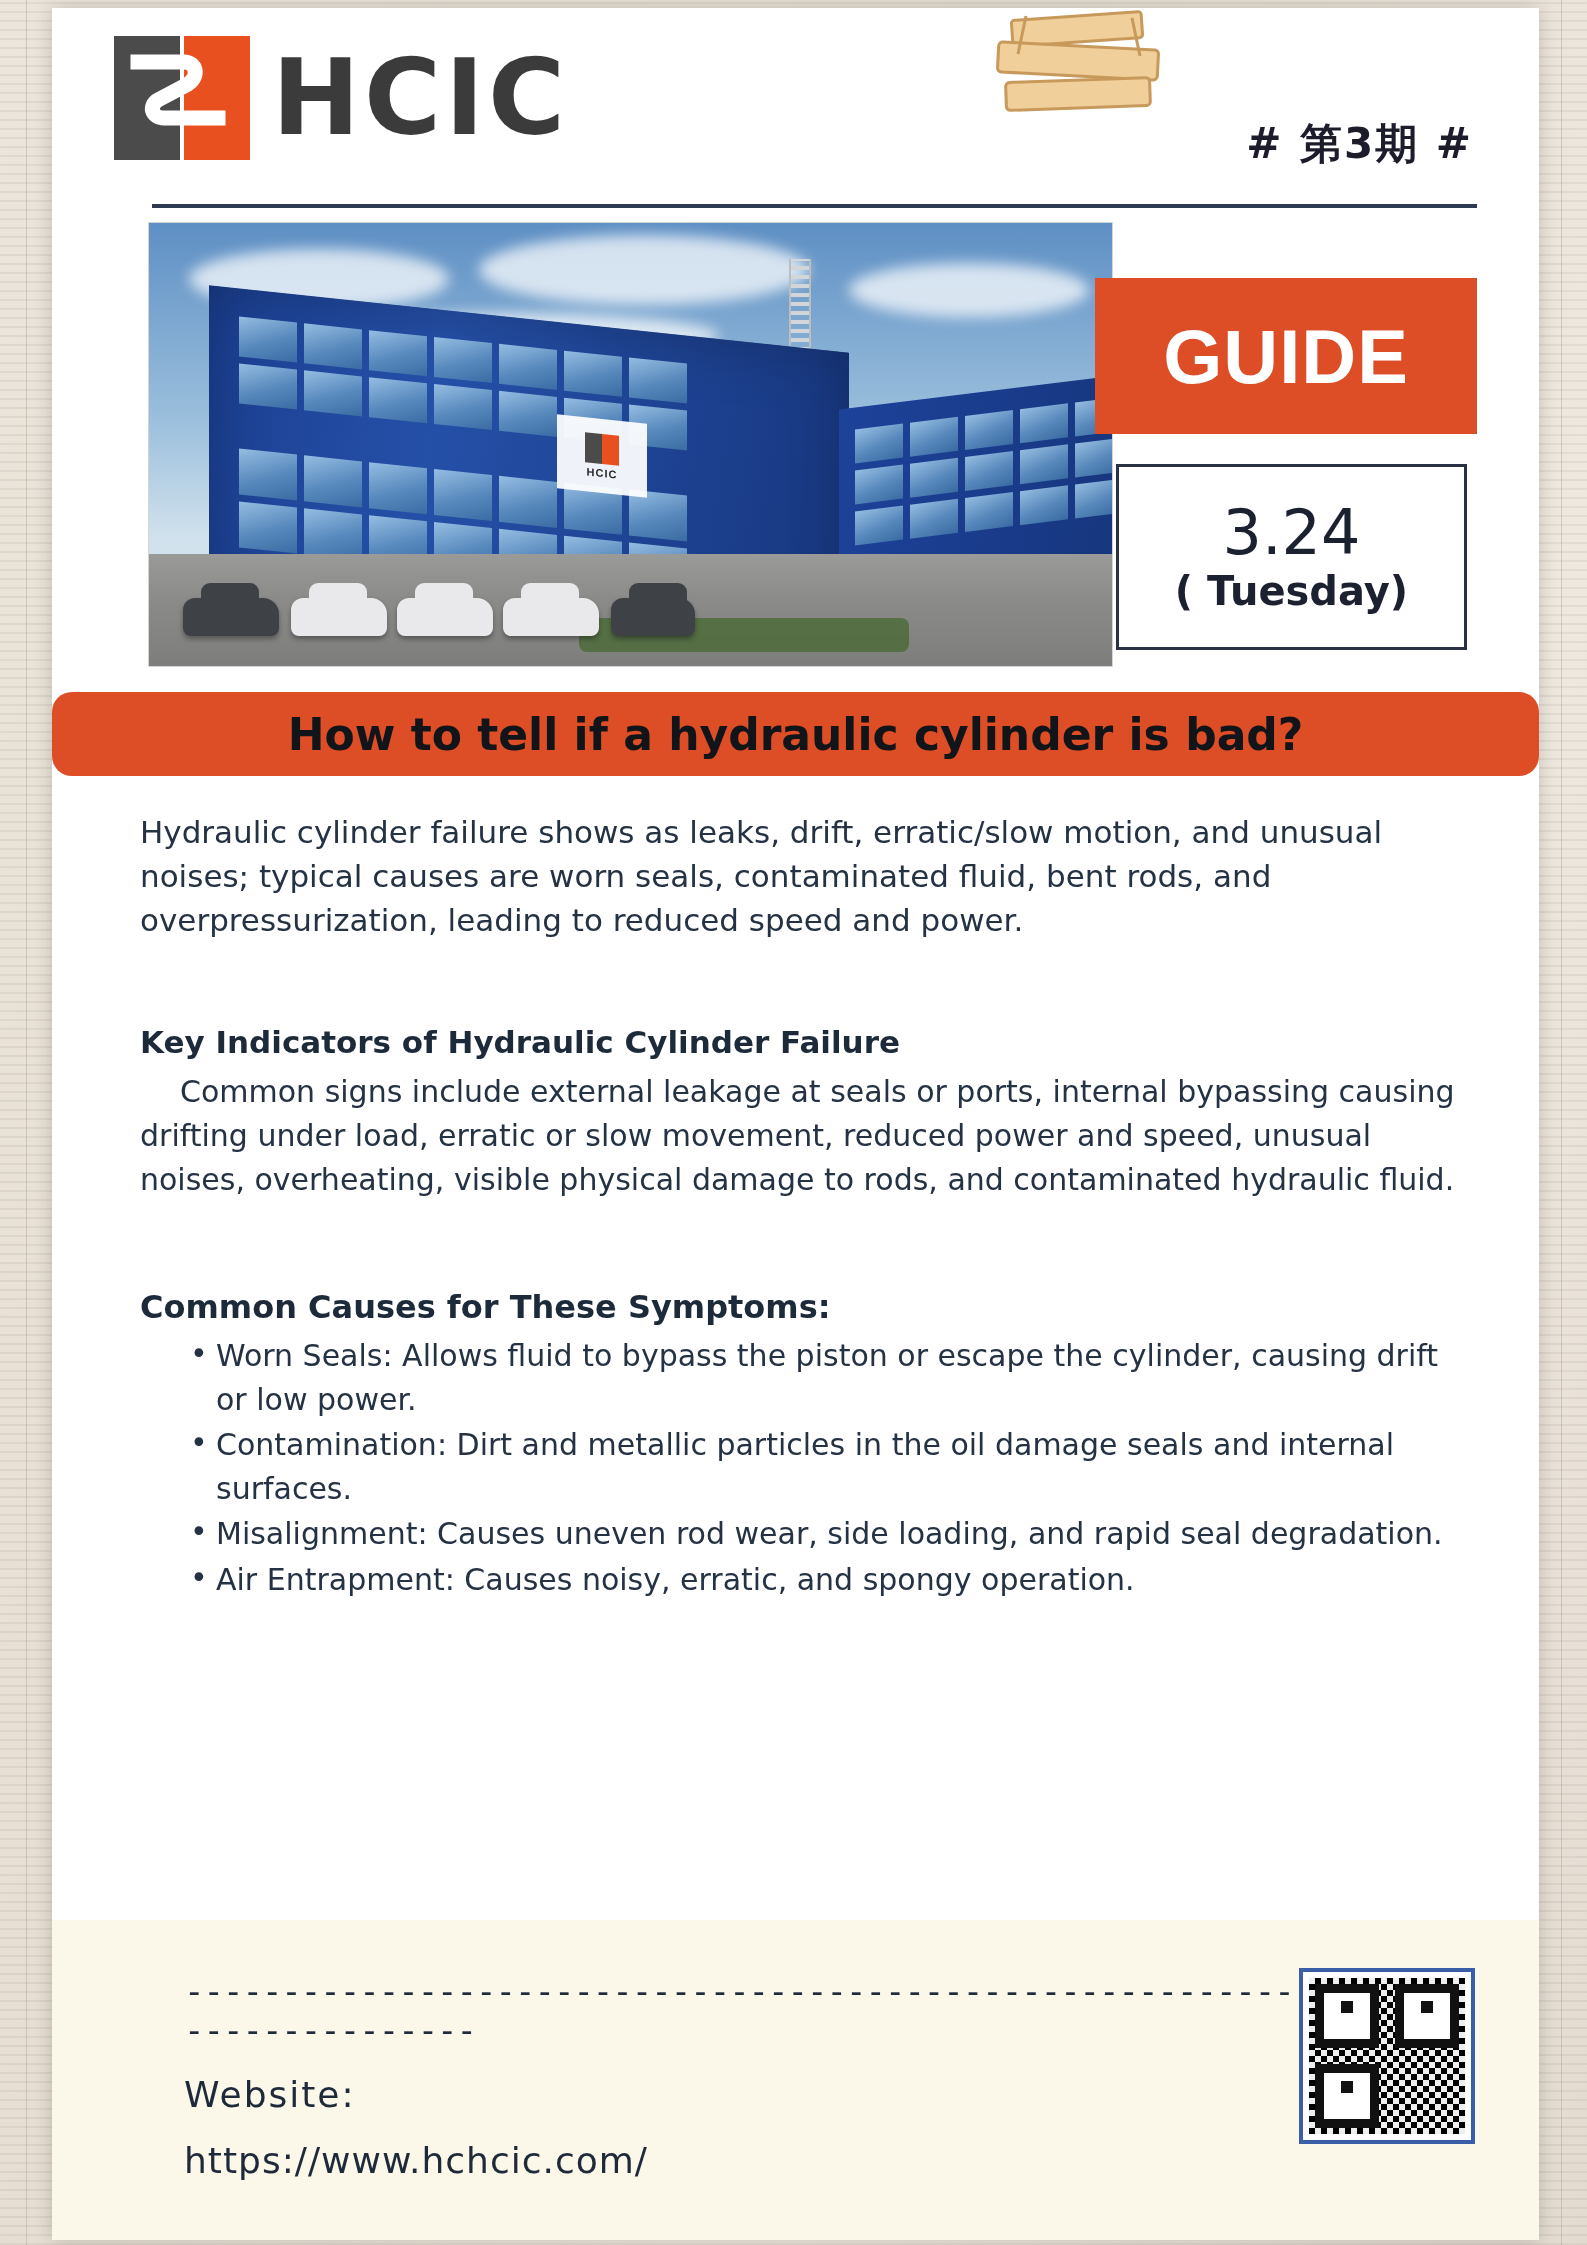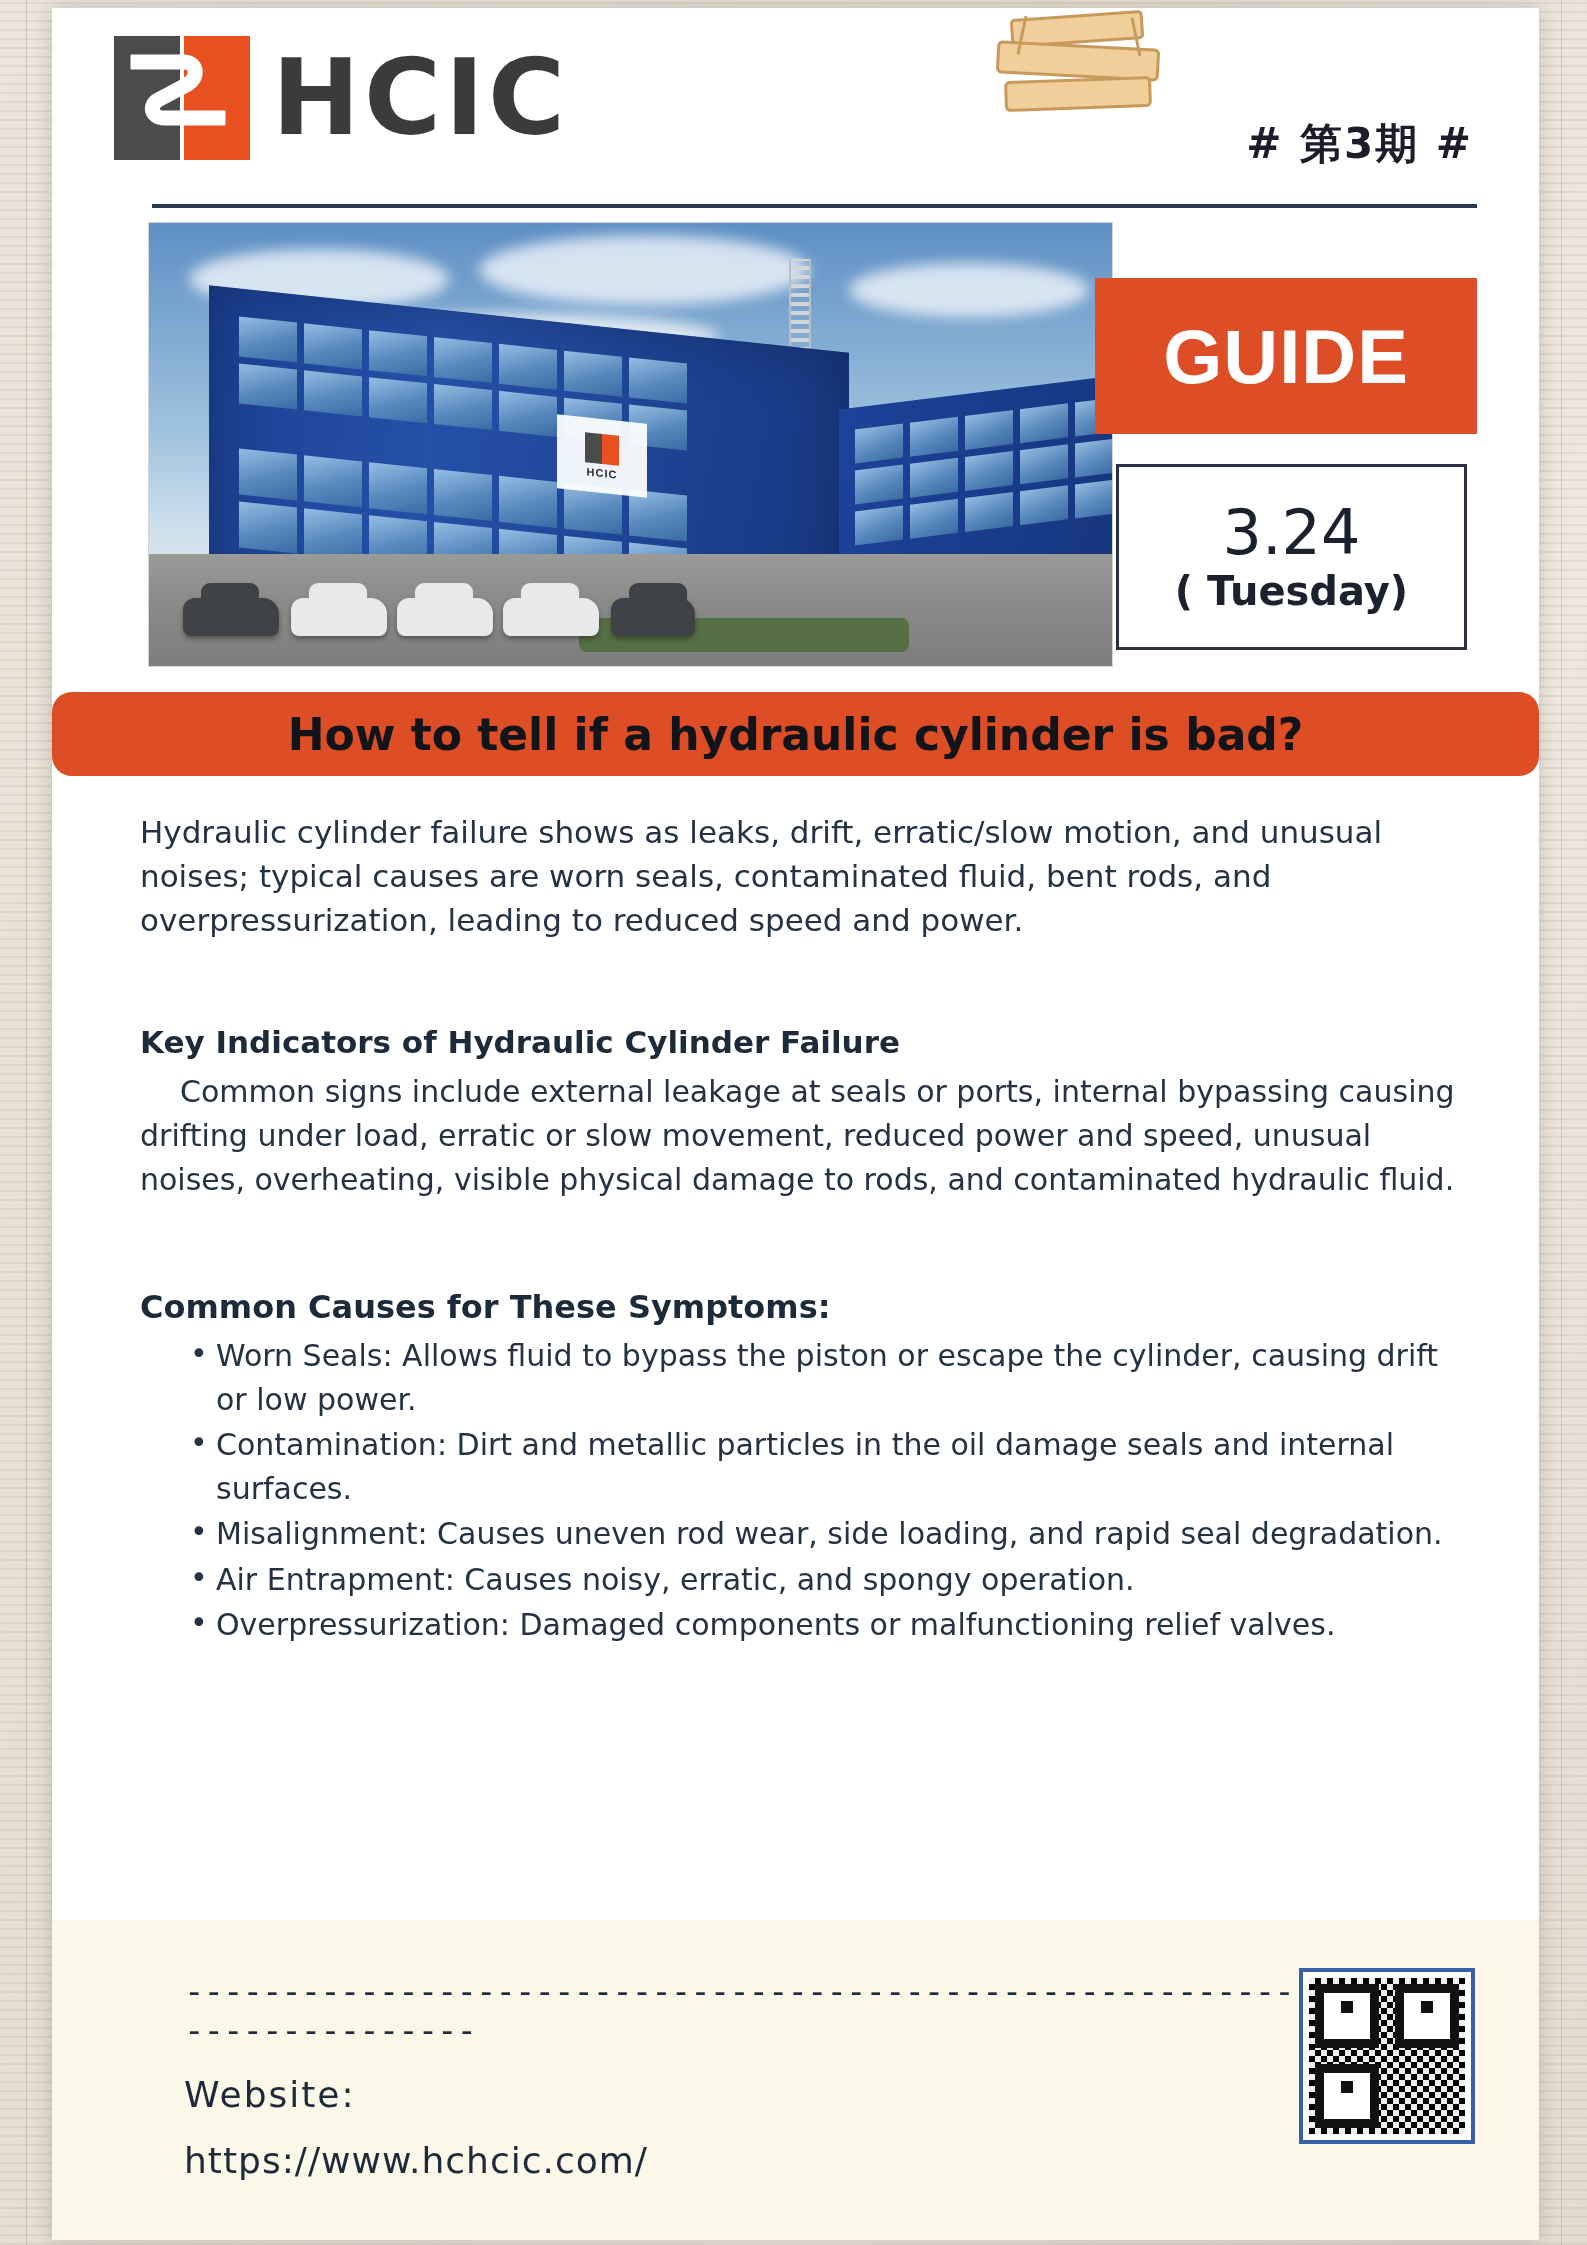--- a/index.html
+++ b/index.html
@@ -566,21 +566,20 @@
 
     <div class="sec-head">Key Indicators of Hydraulic Cylinder Failure</div>
     <p class="sec-body">Common signs include external leakage at seals or ports, internal bypassing causing drifting under load, erratic or slow movement, reduced power and speed, unusual noises, overheating, visible physical damage to rods, and contaminated hydraulic fluid.</p>
 
     <div class="sec-head2">Common Causes for These Symptoms:</div>
     <ul class="causes">
       <li>Worn Seals: Allows fluid to bypass the piston or escape the cylinder, causing drift or low power.</li>
       <li>Contamination: Dirt and metallic particles in the oil damage seals and internal surfaces.</li>
       <li>Misalignment: Causes uneven rod wear, side loading, and rapid seal degradation.</li>
       <li>Air Entrapment: Causes noisy, erratic, and spongy operation.</li>
-      <li>Overpressurization: Damaged components or malfunctioning relief valves.</li>
     </ul>
   </div>
 
   <div class="footer">
     <div class="dash-line">---------------------------------------------------------------------------</div>
     <div class="website-label">Website:</div>
     <div class="website-url">https://www.hchcic.com/</div>
 
     <div class="qr">
       <div class="qr-inner"></div>

